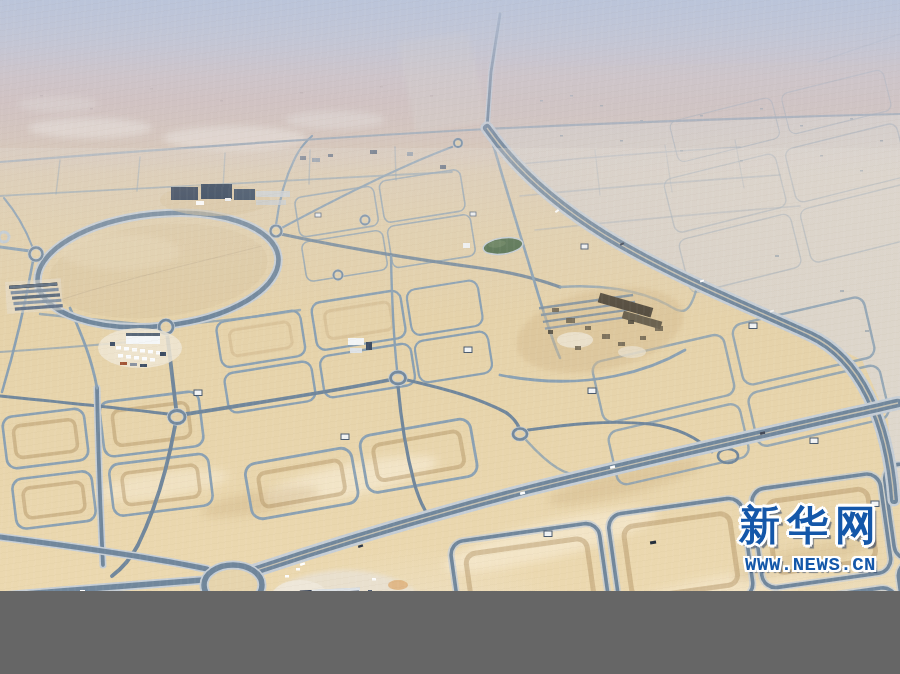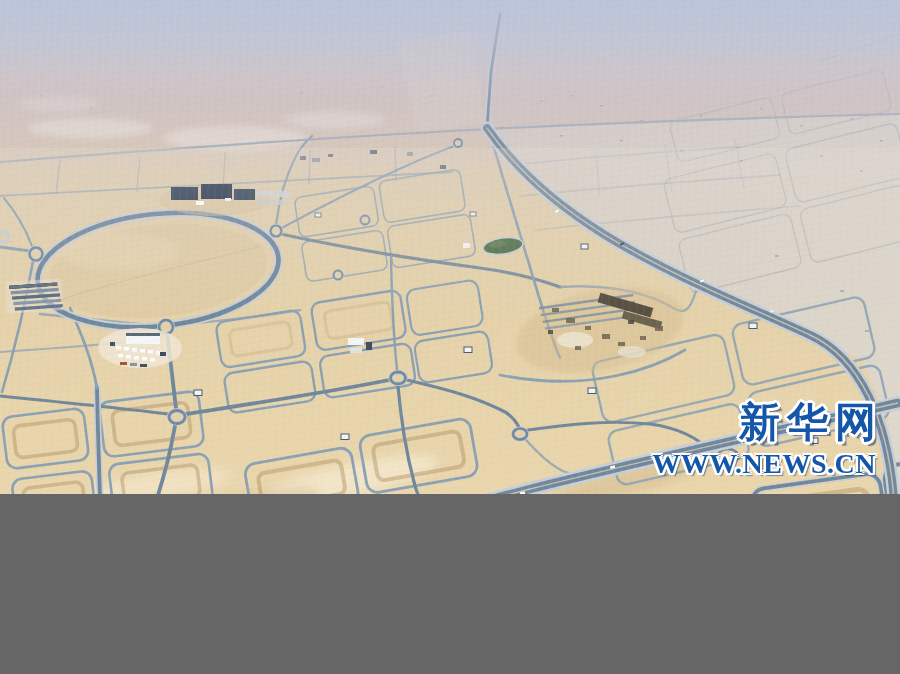--- a/index.html
+++ b/index.html
@@ -1,18 +1,18 @@
 <!DOCTYPE html>
 <html style="--haze_top: #bfc6d6; --distant_sand: #d3c0ba; --salt_flat: #e9dfd6; --sand: #e5d2aa; --sand_light: #f2e4c4; --scraped_gray: #dcd7ce; --road_core: #71879c; --road_casing: #c6ced6; --road_minor: #8ba1b3; --building_dark: #2c3a50; --building_light: #eef0f1; --pond_green: #53704e; --watermark_blue: #1457a9;"><head>
 <meta charset="utf-8">
 <style>
   html,body{margin:0;padding:0;background:#666;}
   .photo{
-    position:relative;width:900px;height:494px;overflow:hidden;
-    font-family:Liberation Serif, serif;
+    position:relative;width:900px;height:591px;overflow:hidden;
+    font-family:Liberation Mono, monospace;
   }
   
   .bg{
     position:absolute;inset:0;
     background:linear-gradient(180deg,
       #bfc6d6 0px,#c8c7d0 38px,#cfc3c4 66px,#d3c0ba 100px,
       #d7c6b9 140px,#dccbb1 175px,#e1cfac 230px,#e5d2aa 320px,
       #e8d5ac 450px,#ebd8af 570px,#edDAb2 674px);
   }
   .corner-light{
@@ -49,21 +49,21 @@
     color:var(--watermark_blue,#1457a9);line-height:1;user-select:none;
   }
   .wm-logo{
     font-size:41px;font-weight:bold;letter-spacing:7px;margin-right:-7px;
     text-shadow:
       -2px -2px 0 #fff, 2px -2px 0 #fff, -2px 2px 0 #fff, 2px 2px 0 #fff,
       -3px 0 0 #fff, 3px 0 0 #fff, 0 -3px 0 #fff, 0 3px 0 #fff,
       4px 4px 1px rgba(22,48,92,.55);
   }
   .wm-url{
-    font-size:28px;font-weight:bold;letter-spacing:.5px;margin-top:7px;
+    font-size:19px;font-weight:bold;letter-spacing:.5px;margin-top:7px;
     text-shadow:
       -2px -2px 0 #fff, 2px -2px 0 #fff, -2px 2px 0 #fff, 2px 2px 0 #fff,
       -2px 0 0 #fff, 2px 0 0 #fff, 0 -2px 0 #fff, 0 2px 0 #fff,
       3px 3px 1px rgba(22,48,92,.5);
     margin-left: 11px;
   }
 </style>
 </head>
 <body>
 

